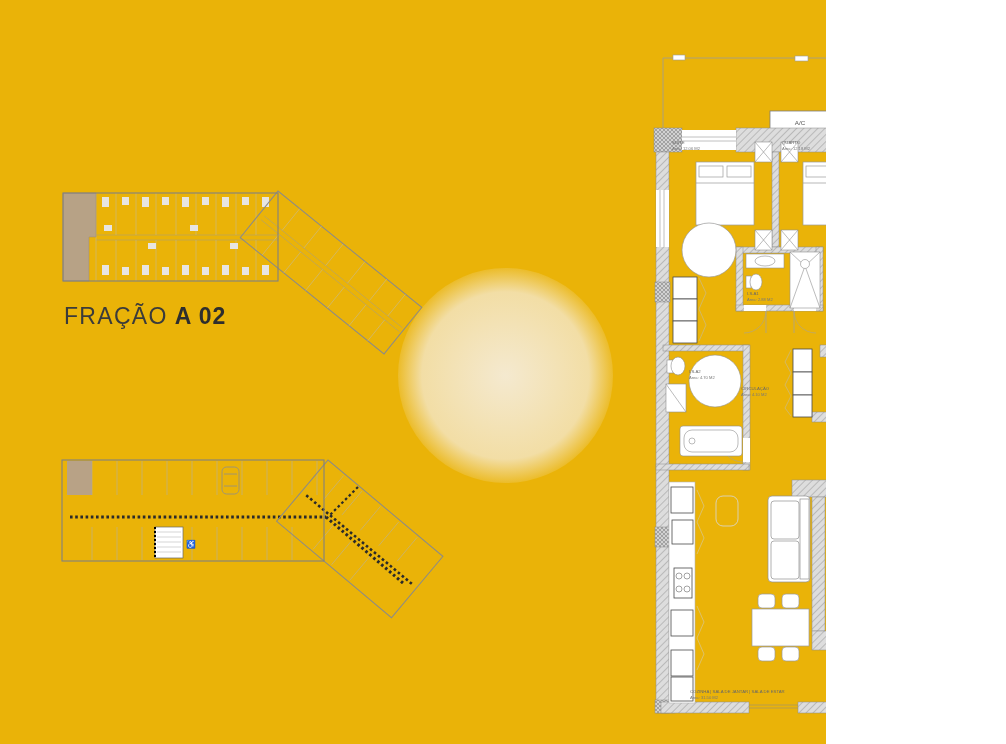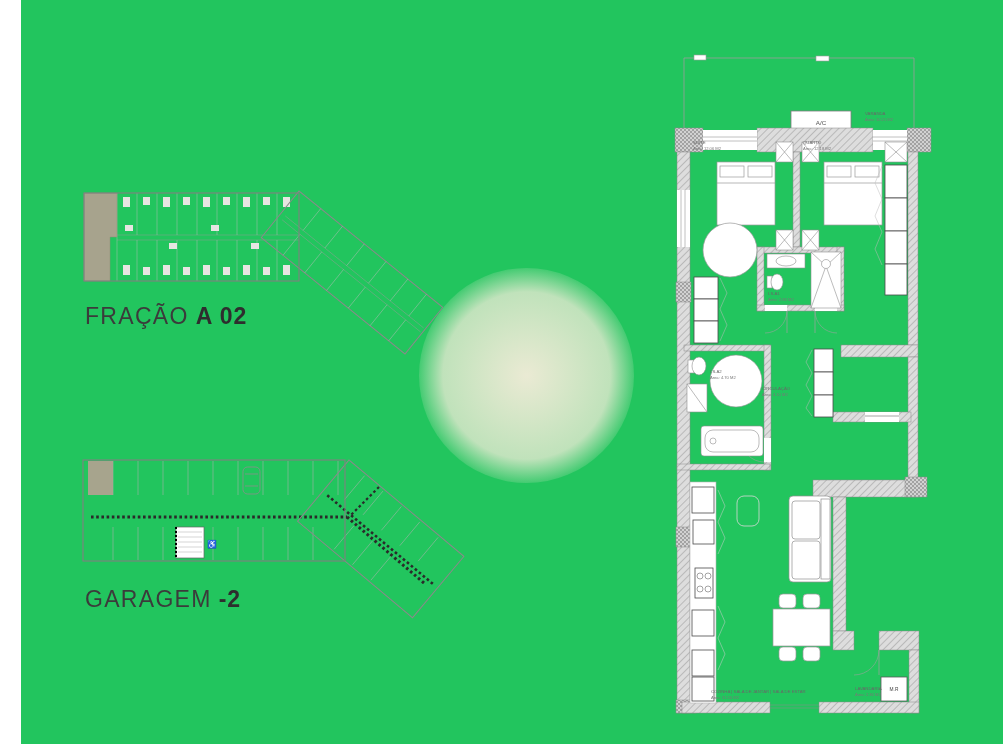--- a/index.html
+++ b/index.html
@@ -1,17 +1,17 @@
 <!DOCTYPE html>
 <html><head>
 <meta charset="utf-8">
 <style>
   html,body{margin:0;padding:0;background:#fff;}
-  #canvas{position:relative;width:982px;height:744px;background:#22c55e;overflow:hidden;
-          font-family:"Liberation Sans",sans-serif;margin-left:21px;}
+  #canvas{position:relative;width:826px;height:744px;background:#eab308;overflow:hidden;
+          font-family:"Liberation Sans",sans-serif;}
   .watermark{position:absolute;left:398px;top:268px;width:215px;height:215px;border-radius:50%;
              background:radial-gradient(circle, rgba(245,236,218,0.95) 0%, rgba(245,236,218,0.75) 55%, rgba(245,236,218,0) 75%);
              pointer-events:none;}
   .plan-title{position:absolute;font-size:23px;letter-spacing:1.3px;color:#3b3b3b;font-weight:400;white-space:nowrap;}
   .plan-title .bold{font-weight:800;margin-left:7px;letter-spacing:1px;color:#2e2e2e;}
   svg{position:absolute;overflow:visible;}
   svg text{font-family:"Liberation Sans",sans-serif;}
   .rlabel{font-size:4.3px;fill:#686868;}
   .rlabel2{font-size:4.1px;fill:#787878;}
   .boxlabel{font-size:6.2px;fill:#555;}
@@ -165,23 +165,20 @@
           <line x1="340" y1="52" x2="340" y2="83"></line>
         <line x1="364" y1="52" x2="364" y2="83"></line>
       </g>
       <line x1="276" y1="46" x2="416" y2="46" stroke="#2a2a2a" stroke-width="2.6" stroke-dasharray="2.6,2.6"></line>
     </g>
 
     <polygon points="4,5 270,5 270,5 266,5 266,5 4,5 4,106 262,106 262,106 4,106" fill="none" stroke="none"></polygon>
     <rect x="4" y="5" width="262" height="101" fill="none" stroke="#808080" stroke-width="1.1"></rect>
   </svg>
 
-  <div class="plan-title" style="left:64px;top:586px;">
-    <span>GARAGEM</span><span class="bold">-2</span>
-  </div>
 
   <svg style="left:648px;top:50px;" width="262" height="665" viewBox="0 0 262 665">
     <defs>
       <pattern id="hatch" width="5" height="5" patternTransform="rotate(45)" patternUnits="userSpaceOnUse">
         <rect width="5" height="5" fill="#dddddd"></rect>
         <line x1="0" y1="0" x2="0" y2="5" stroke="#a6a6a6" stroke-width="1.3"></line>
       </pattern>
       <pattern id="xhatch" width="4" height="4" patternUnits="userSpaceOnUse">
         <rect width="4" height="4" fill="#d2d2d2"></rect>
         <path d="M0,0 L4,4 M4,0 L0,4" stroke="#8e8e8e" stroke-width="0.7"></path>

